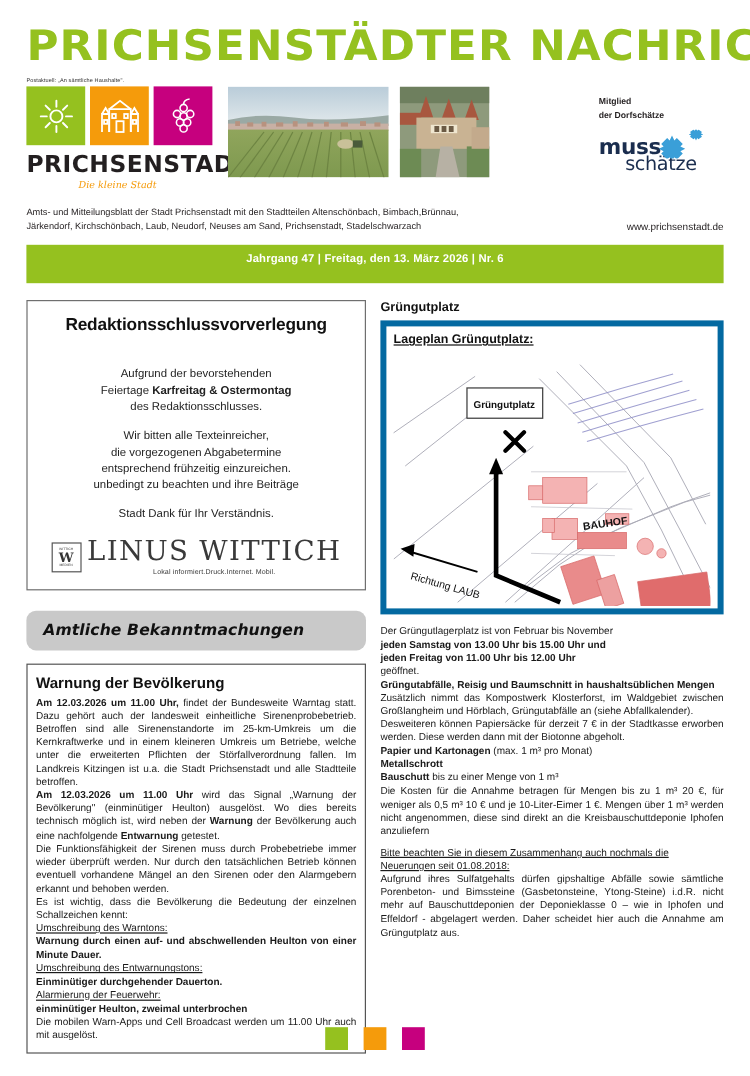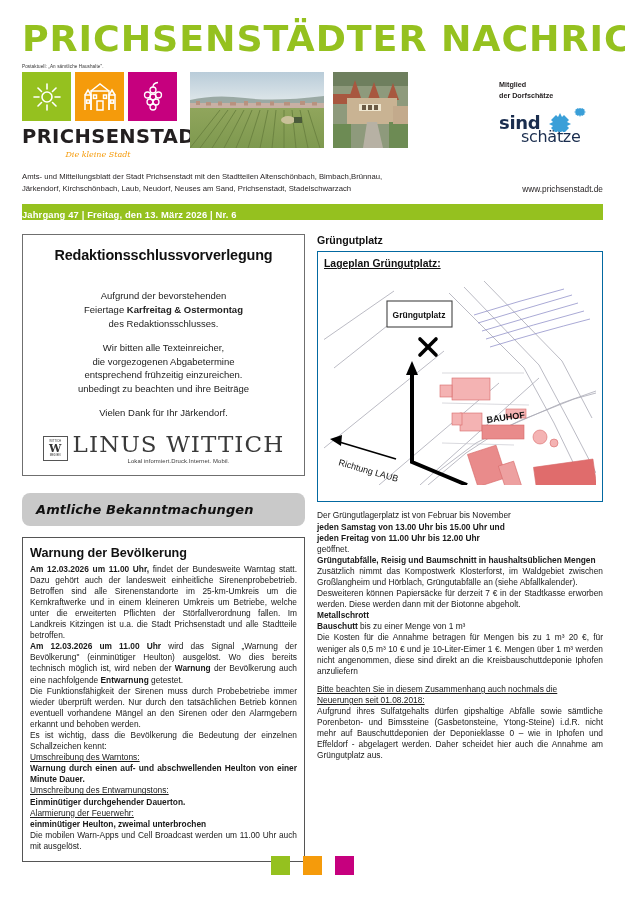--- a/index.html
+++ b/index.html
@@ -113,24 +113,24 @@
     color: #231f20;
     max-width: 470px;
   }
   .website { font-size: 8.3px; color:#231f20; white-space:nowrap; padding-bottom:1px;}
 
   
   .greenbar {
     margin: 9px 22px 0 22px;
     background: #95c11f;
     color: #ffffff;
-    text-align: left;
+    text-align: center;
     font-size: 9.4px;
     font-weight: 700;
-    padding: 5px 0 0 0;
+    padding: 5px 0 16px 0;
     letter-spacing: .15px;
   }
 
   
   .columns {
     display: flex;
     gap: 12px;
     margin: 14px 22px 0 22px;
     align-items: flex-start;
   }
@@ -221,22 +221,22 @@
   .body-text p { margin: 0; }
 
   
   .r-heading {
     font-size: 10.6px;
     font-weight: 700;
     color: #111;
     margin-bottom: 5px;
   }
   .map-box {
-    border: 1px solid #0369a1;
-    padding: 6px 6px 16px 6px;
+    border: 5px solid #0369a1;
+    padding: 6px 6px 2px 6px;
   }
   .map-caption {
     font-size: 10.4px;
     font-weight: 700;
     color: #111;
     text-decoration: underline;
     margin-bottom: 4px;
   }
   .map-canvas { width: 100%; height: 212px; display:block; }
 
@@ -404,21 +404,21 @@
       <div class="member">
         <div class="member-line">Mitglied</div>
         <div class="member-line">der Dorfschätze</div>
         <div class="dorf-logo">
           <svg class="puzzles" width="40" height="24" viewBox="0 0 40 24">
             <g fill="#3a9fd8">
               <path d="M4 12 l5 -5 l2 2 l2 -4 l2 4 l2 -2 l5 5 l-2 2 l4 2 l-4 2 l2 2 l-5 5 l-2 -2 l-2 4 l-2 -4 l-2 2 l-5 -5 l2 -2 l-4 -2 l4 -2 Z"></path>
               <path d="M28 2 l3 -2 l1 1 l1 -2 l1 2 l1 -1 l3 2 l-1 1 l2 1 l-2 1 l1 1 l-3 2 l-1 -1 l-1 2 l-1 -2 l-1 1 l-3 -2 l1 -1 l-2 -1 l2 -1 Z"></path>
             </g>
           </svg>
-          <div class="dorf-word">sind</div>
+          <div class="dorf-word">muss</div>
           <div class="schaetze-word">schätze</div>
         </div>
       </div>
 
     </div>
   </div>
 
   <div class="subtitle-wrap">
     <div class="subtitle">
       <div>Amts- und Mitteilungsblatt der Stadt Prichsenstadt mit den Stadtteilen Altenschönbach, Bimbach,Brünnau,</div>
@@ -441,21 +441,21 @@
           <div>des Redaktionsschlusses.</div>
         </div>
         <div class="ad-gap"></div>
         <div class="ad-p">
           <div>Wir bitten alle Texteinreicher,</div>
           <div>die vorgezogenen Abgabetermine</div>
           <div>entsprechend frühzeitig einzureichen.</div>
           <div>unbedingt zu beachten und ihre Beiträge</div>
         </div>
         <div class="ad-gap"></div>
-        <div class="ad-p">Vielen Dank für Ihr Järkendorf.</div>
+        <div class="ad-p">Stadt Dank für Ihr Verständnis.</div>
 
         <div class="wittich">
           <div class="wittich-mark">
             <span>WITTICH</span>
             <span class="bar">W</span>
             <span>MEDIEN</span>
           </div>
           <div class="wittich-text">
             <div class="name">LINUS WITTICH</div>
             <div class="tagline">Lokal informiert.Druck.Internet. Mobil.</div>
@@ -558,20 +558,21 @@
       </div>
 
       <div class="r-text">
         <p>Der Grüngutlagerplatz ist von Februar bis November</p>
         <p><b>jeden Samstag von 13.00 Uhr bis 15.00 Uhr und</b></p>
         <p><b>jeden Freitag von 11.00 Uhr bis 12.00 Uhr</b></p>
         <p>geöffnet.</p>
         <p><b>Grüngutabfälle, Reisig und Baumschnitt in haushaltsüblichen Mengen</b></p>
         <p class="just">Zusätzlich nimmt das Kompostwerk Klosterforst, im Waldgebiet zwischen Großlangheim und Hörblach, Grüngutabfälle an (siehe Abfallkalender).</p>
         <p class="just">Desweiteren können Papiersäcke für derzeit 7 € in der Stadtkasse erworben werden. Diese werden dann mit der Biotonne abgeholt.</p>
+        <p><b>Papier und Kartonagen</b><span> (max. 1 m³ pro Monat)</span></p>
         <p><b>Metallschrott</b></p>
         <p><b>Bauschutt</b><span> bis zu einer Menge von 1 m³</span></p>
         <p class="just">Die Kosten für die Annahme betragen für Mengen bis zu 1 m³ 20 €, für weniger als 0,5 m³ 10 € und je 10-Liter-Eimer 1 €. Mengen über 1 m³ werden nicht angenommen, diese sind direkt an die Kreisbauschuttdeponie Iphofen anzuliefern</p>
         <div class="r-gap"></div>
         <p><u>Bitte beachten Sie in diesem Zusammenhang auch nochmals die Neuerungen seit 01.08.2018:</u></p>
         <p class="just">Aufgrund ihres Sulfatgehalts dürfen gipshaltige Abfälle sowie sämtliche Porenbeton- und Bimssteine (Gasbetonsteine, Ytong-Steine) i.d.R. nicht mehr auf Bauschuttdeponien der Deponieklasse 0 – wie in Iphofen und Effeldorf - abgelagert werden. Daher scheidet hier auch die Annahme am Grüngutplatz aus.</p>
       </div>
 
     </div>
   </div>

